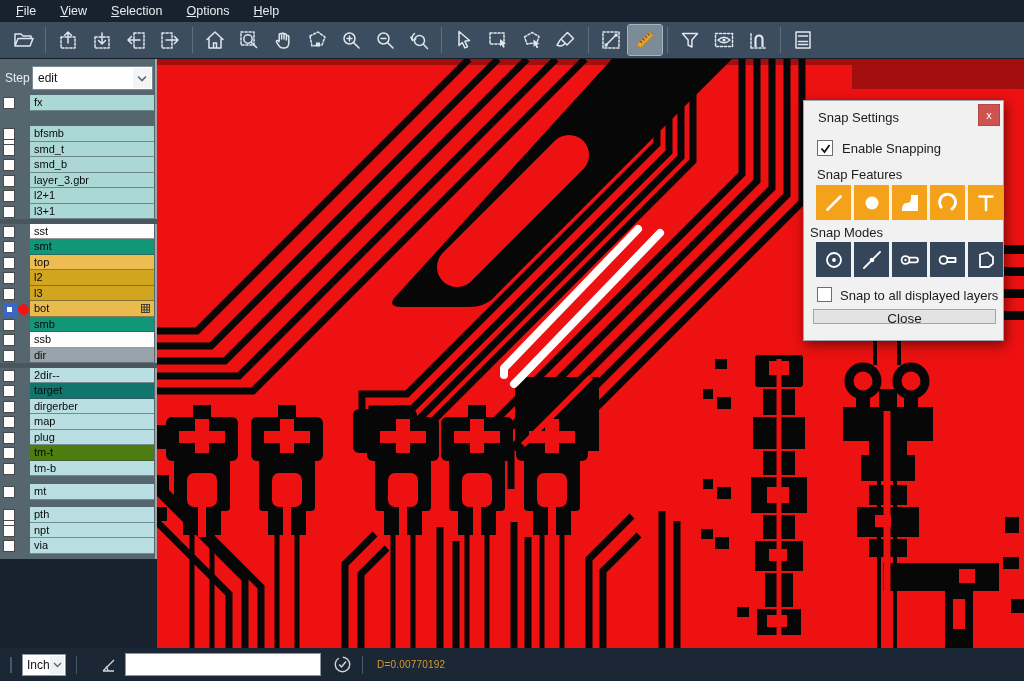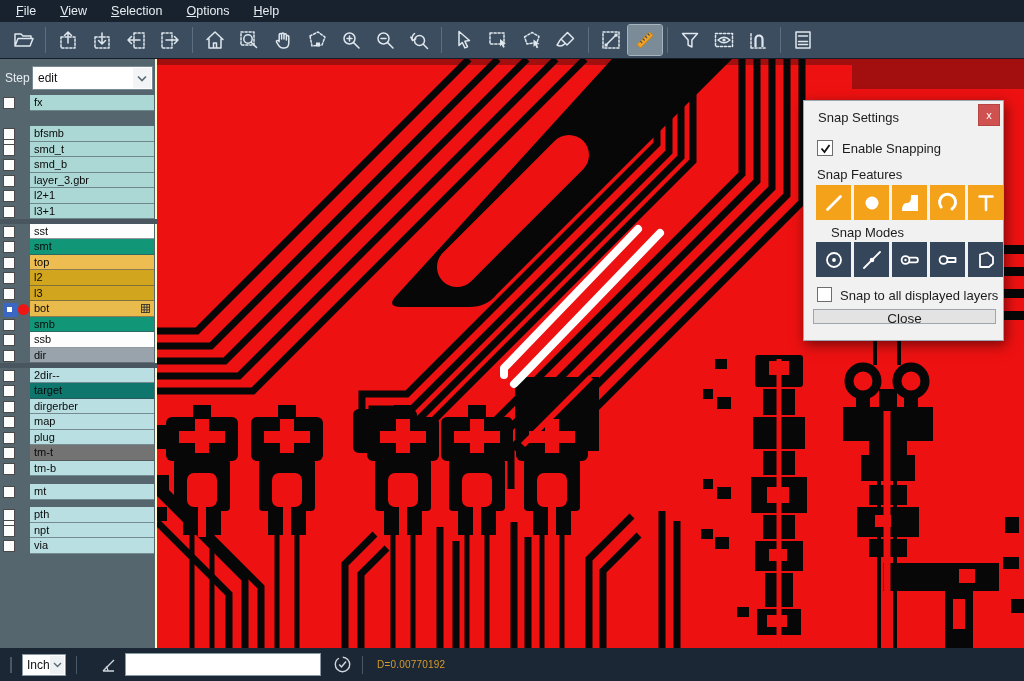--- a/index.html
+++ b/index.html
@@ -12,22 +12,22 @@
   .menu-item u{text-decoration:underline;}
   
   .toolbar{position:absolute;left:0;top:22px;width:1024px;height:37px;background:#3c4d5f;
            border-bottom:1px solid #141d28;display:flex;align-items:center;padding-left:6px;
            box-sizing:border-box;}
   .tbtn{width:34px;height:30px;display:flex;align-items:center;justify-content:center;flex:0 0 auto;border-radius:2px;}
   .tbtn.selected{background:#7b8b97;outline:1px solid #a7b4bd;}
   .tsep{width:1px;height:26px;background:#5d6e7e;margin:0 5px;flex:0 0 auto;}
   .tbtn svg{display:block;}
   
-  .sidebar{position:absolute;left:0;top:59px;width:157px;height:589px;background:#56666f;
-           border-right:2px solid #fef9c3;box-sizing:border-box;}
+  .sidebar{position:absolute;left:0;top:59px;width:157px;height:500px;background:#56666f;
+           border-right:2px solid #a3a3a3;box-sizing:border-box;}
   .step-row{position:absolute;left:0;top:4px;width:157px;height:30px;}
   .step-label{position:absolute;left:5px;top:8px;font-size:12px;color:#e8eef2;}
   .step-select{position:absolute;left:32px;top:3px;width:121px;height:24px;background:#ffffff;
                border:1px solid #7a8a94;box-sizing:border-box;font-size:12px;color:#111;
                display:flex;align-items:center;padding-left:5px;}
   .step-select .chevwrap{position:absolute;right:1px;top:1px;bottom:1px;width:18px;background:#f2f4f5;
                display:flex;align-items:center;justify-content:center;}
   .layer-list{position:absolute;left:0;top:36px;width:157px;}
   .lrow{position:absolute;left:0;width:157px;height:15.5px;}
   .lsep{position:absolute;left:0;width:157px;background:#49565f;}
@@ -325,21 +325,21 @@
       <div class="lrow" style="top: 319px;">
         <span class="cb"></span>
         <span class="llabel" style="background:#b9dfe2">map</span>
       </div>
       <div class="lrow" style="top: 334.5px;">
         <span class="cb"></span>
         <span class="llabel" style="background:#b9dfe2">plug</span>
       </div>
       <div class="lrow" style="top: 350px;">
         <span class="cb"></span>
-        <span class="llabel" style="background:#737373">tm-t</span>
+        <span class="llabel" style="background:#4d7c0f">tm-t</span>
       </div>
       <div class="lrow" style="top: 365.5px;">
         <span class="cb"></span>
         <span class="llabel" style="background:#b9dfe2">tm-b</span>
       </div>
       <div class="lrow" style="top: 389px;">
         <span class="cb"></span>
         <span class="llabel" style="background:#b9dfe2">mt</span>
       </div>
       <div class="lrow" style="top: 417px; text-decoration: underline;">
@@ -557,21 +557,21 @@
         <svg width="26" height="26" viewBox="0 0 26 26">
           <path fill="none" stroke="#ffffff" stroke-linecap="round" stroke-linejoin="round" stroke-width="3" d="M6.1 17 A8 8 0 1 1 17 18.9"></path>
         </svg>
       </div>
       <div class="fbtn">
         <svg width="26" height="26" viewBox="0 0 26 26">
           <path fill="none" stroke="#ffffff" stroke-linecap="round" stroke-linejoin="round" stroke-width="2.6" d="M6.5 6.5 H19.5 M13 6.5 V20"></path>
         </svg>
       </div>
     </div>
-  <div class="dlg-label" style="left:27px;top:124px;">Snap Modes</div>
+  <div class="dlg-label" style="left:6px;top:124px;">Snap Modes</div>
   <div class="btnrow" style="top:141px;" id="moderow">
       <div class="mbtn">
         <svg width="26" height="26" viewBox="0 0 26 26">
           <circle cx="13" cy="13" r="7" fill="none" stroke="#ffffff" stroke-linecap="round" stroke-linejoin="round" stroke-width="1.8"></circle>
           <circle cx="13" cy="13" r="1.9" fill="#ffffff"></circle>
         </svg>
       </div>
       <div class="mbtn">
         <svg width="26" height="26" viewBox="0 0 26 26">
           <path fill="none" stroke="#ffffff" stroke-linecap="round" stroke-linejoin="round" stroke-width="1.8" d="M5 21 L21 5"></path>

